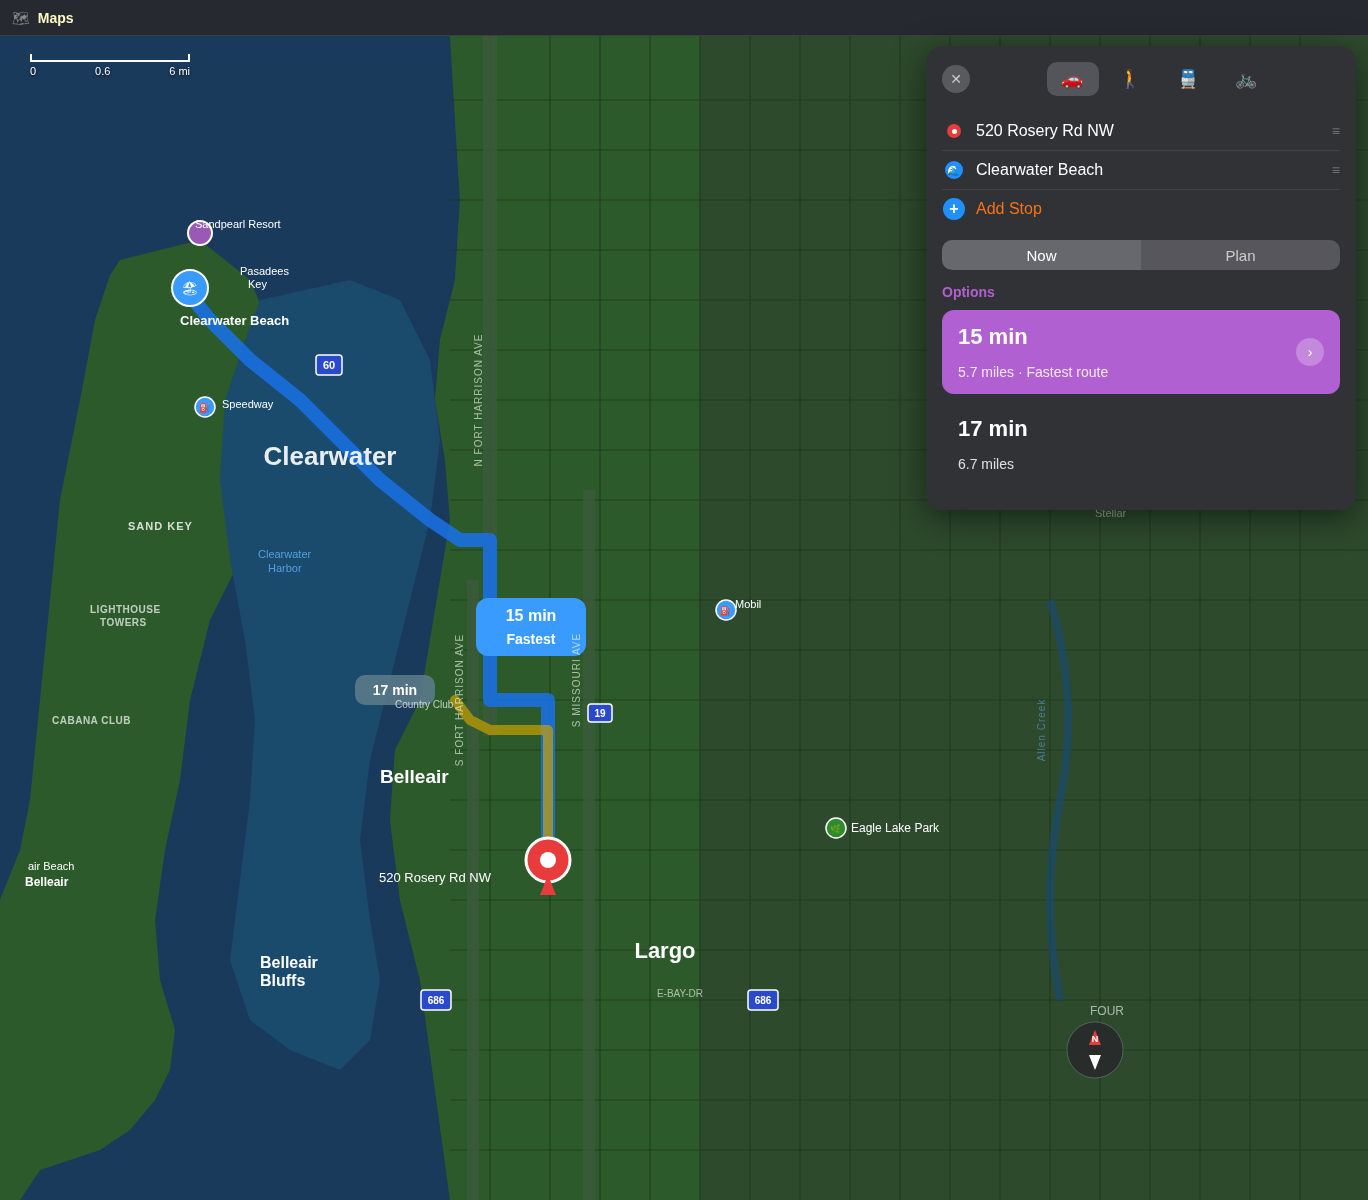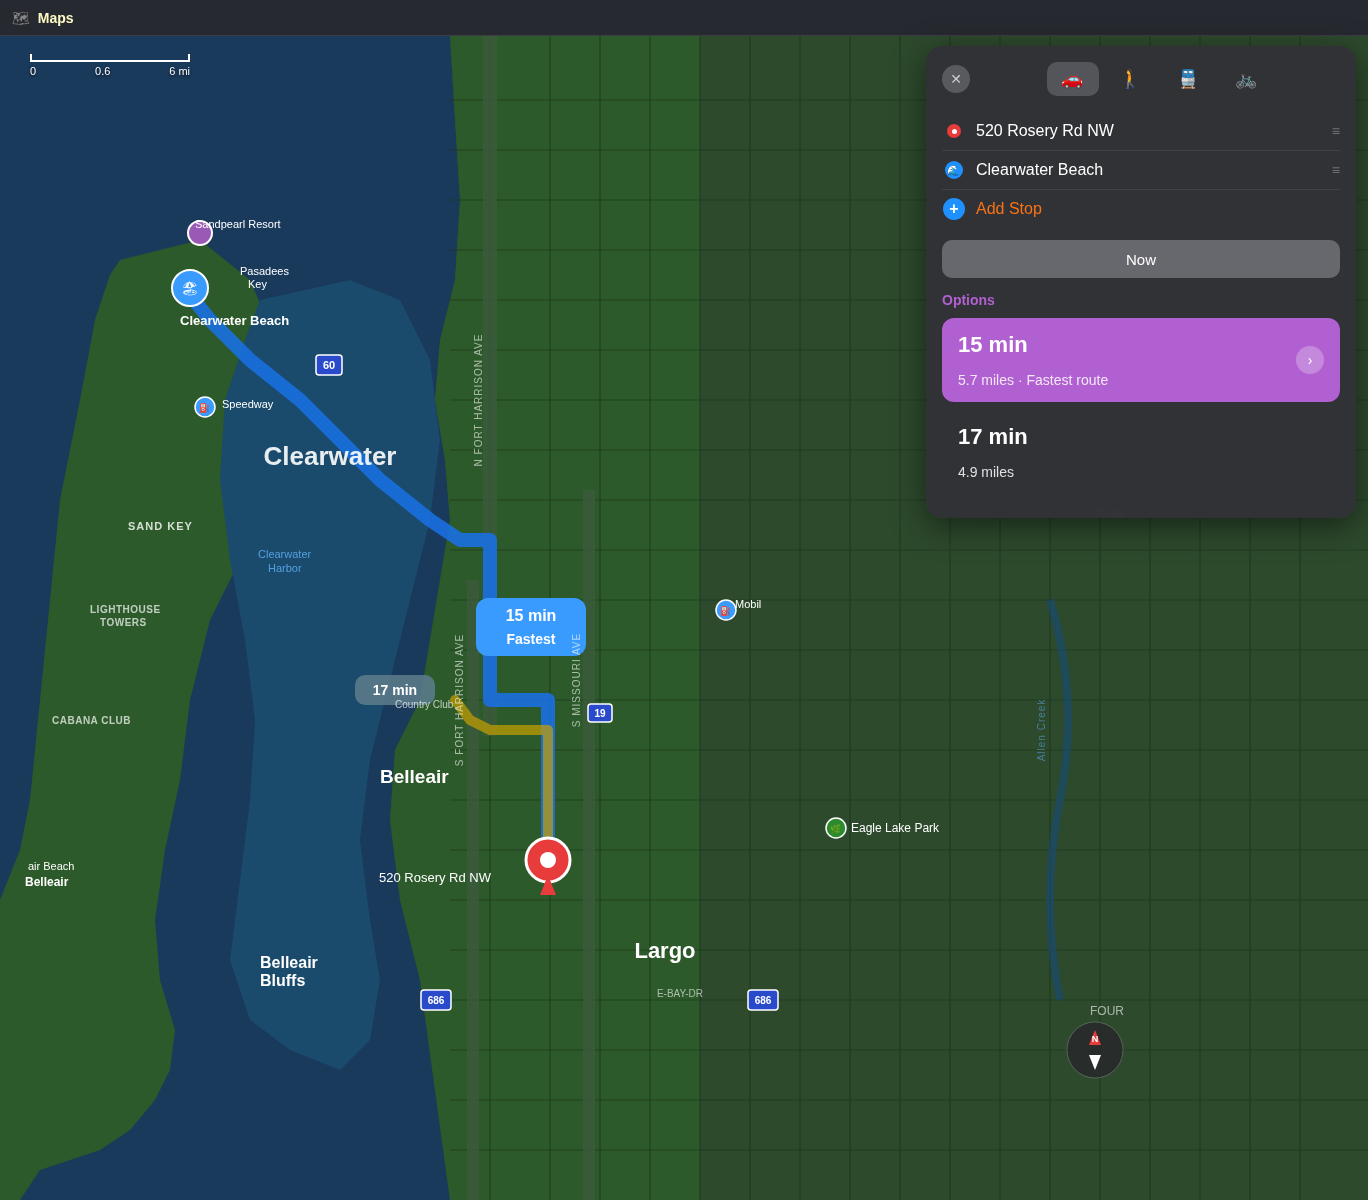--- a/index.html
+++ b/index.html
@@ -212,21 +212,21 @@
     .time-buttons {
       display: flex;
       gap: 0;
       margin-bottom: 14px;
       background: rgba(100,100,105,0.3);
       border-radius: 10px;
       overflow: hidden;
     }
     .time-btn {
       flex: 1;
-      height: 38px;
+      height: 30px;
       border: none;
       background: rgba(120,120,128,0.4);
       color: #ccc;
       font-size: 15px;
       cursor: pointer;
       transition: background 0.2s;
     }
     .time-btn.selected {
       background: rgba(130,130,138,0.6);
       color: white;
@@ -472,36 +472,37 @@
       <div class="add-stop-row">
         <div class="waypoint-icon-wrap">
           <div class="plus-icon">+</div>
         </div>
         <span class="add-stop-label">Add Stop</span>
       </div>
     </div>
 
     <div class="time-buttons">
       <button class="time-btn selected">Now</button>
+      <button class="time-btn">Plan</button>
     </div>
 
     <div class="options-label">Options</div>
 
     <div class="route-option selected">
       <div class="route-info">
         <div class="route-time">15 min</div>
         <div class="route-detail">5.7 miles · Fastest route</div>
       </div>
       <div class="route-arrow">›</div>
     </div>
 
     <div class="route-option unselected">
       <div class="route-info">
         <div class="route-time">17 min</div>
-        <div class="route-detail">4.9 miles</div>
+        <div class="route-detail">6.7 miles</div>
       </div>
     </div>
   </div>
 
   <div class="top-bar">
     <span class="top-bar-icon">🗺</span>
     <span class="top-bar-title">Maps</span>
   </div>
 
 </div>

